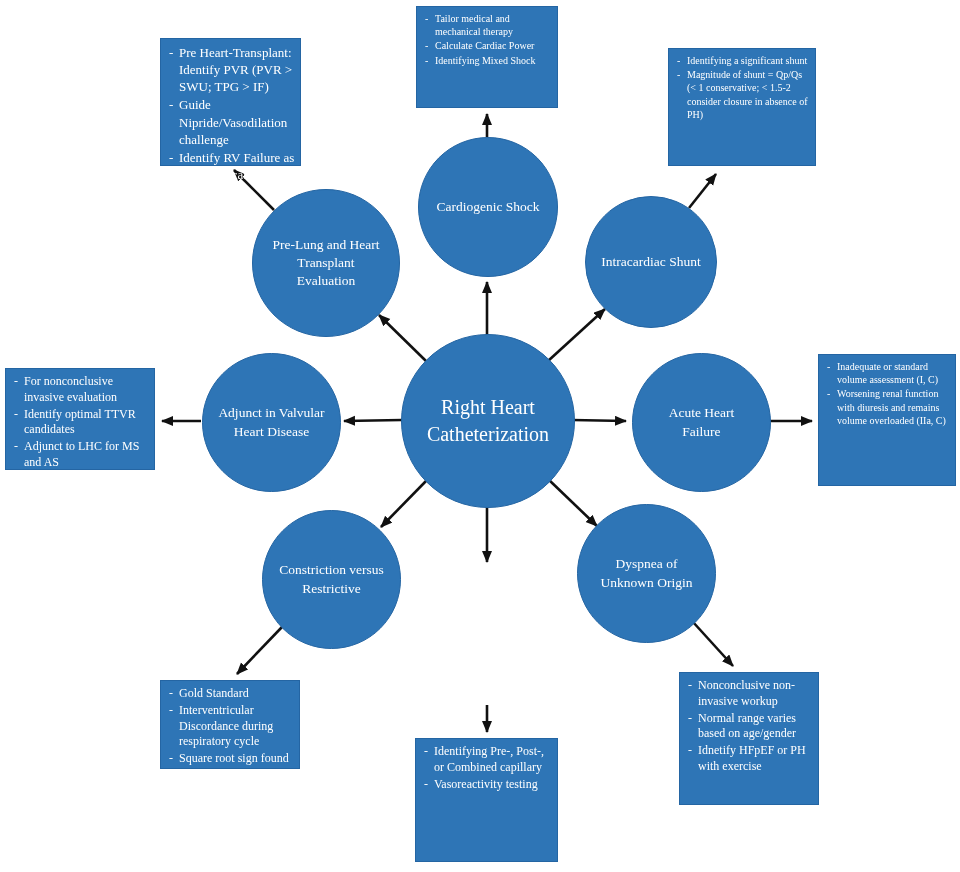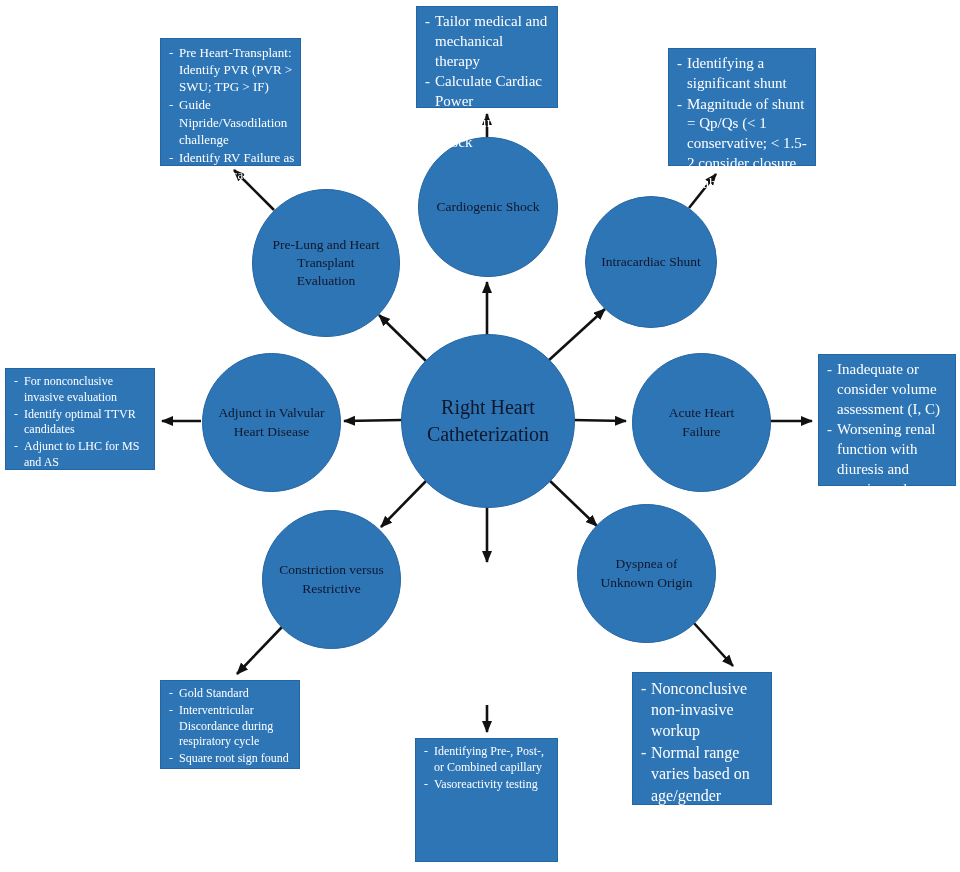--- a/index.html
+++ b/index.html
@@ -8,30 +8,30 @@
     width:960px;height:872px;
     background:#ffffff;
     font-family:"Liberation Serif","DejaVu Serif",serif;
     overflow:hidden;
   }
   svg.arrows{position:absolute;left:0;top:0;width:960px;height:872px;z-index:1;}
   .node{
     position:absolute;z-index:2;
     background:#2e75b6;border:1px solid #2465a3;border-radius:50%;
     display:flex;align-items:center;justify-content:center;
-    color:#0f172a;text-align:center;
+    color:#ffffff;text-align:center;
     font-size:13.5px;line-height:1.35;
   }
   .node .lbl{width:78%;}
   .node.center{font-size:20px;}
   .textbox{
     position:absolute;z-index:2;
     background:#2e75b6;border:1px solid #2465a3;
     color:#ffffff;
-    font-size:15px;line-height:1.32;
+    font-size:10px;line-height:1.32;
     box-sizing:border-box;
     padding:5px 5px 5px 6px;
   }
   .textbox ul{margin:0;padding:0;list-style:none;}
   .textbox li{position:relative;padding-left:12px;margin:0 0 1px 0;}
   .textbox li::before{content:"-";position:absolute;left:2px;top:0;}
 
   
   #n-center       {left:401px;top:334px;width:172px;height:172px;}
   #n-cardiogenic  {left:418px;top:137px;width:138px;height:138px;}
@@ -44,21 +44,21 @@
   #n-transplant   {left:252px;top:189px;width:146px;height:146px;}
 
   
   #b-cardiogenic  {left:416px;top:6px;  width:142px;height:102px;}
   #b-transplant   {left:160px;top:38px; width:141px;height:128px;font-size:13px;}
   #b-intracardiac {left:668px;top:48px; width:148px;height:118px;}
   #b-acute        {left:818px;top:354px;width:138px;height:132px;}
   #b-valvular     {left:5px;  top:368px;width:150px;height:102px;font-size:12px;}
   #b-constriction {left:160px;top:680px;width:140px;height:89px;font-size:12px;}
   #b-pulmonary    {left:415px;top:738px;width:143px;height:124px;font-size:12px;}
-  #b-dyspnea      {left:632px;top:672px;width:140px;height:133px;font-size:16px;}
+  #b-dyspnea      {left:679px;top:672px;width:140px;height:133px;font-size:12px;}
 </style>
 </head>
 <body>
 
 <div id="canvas">
 
   <svg class="arrows" viewBox="0 0 960 872">
     <defs>
       <marker id="ah" markerWidth="13" markerHeight="11" refX="11" refY="5" orient="auto" markerUnits="userSpaceOnUse">
         <path d="M0,0 L12,5 L0,10 Z" fill="#111111"></path>
@@ -127,21 +127,21 @@
 
   <div class="textbox" id="b-intracardiac">
     <ul>
       <li>Identifying a significant shunt</li>
       <li>Magnitude of shunt = Qp/Qs (&lt; 1 conservative; &lt; 1.5-2 consider closure in absence of PH)</li>
     </ul>
   </div>
 
   <div class="textbox" id="b-acute">
     <ul>
-      <li>Inadequate or consider volume assessment (I, C)</li>
+      <li>Inadequate or standard volume assessment (I, C)</li>
       <li>Worsening renal function with diuresis and remains volume overloaded (IIa, C)</li>
     </ul>
   </div>
 
   <div class="textbox" id="b-valvular">
     <ul>
       <li>For nonconclusive invasive evaluation</li>
       <li>Identify optimal TTVR candidates</li>
       <li>Adjunct to LHC for MS and AS</li>
     </ul>

